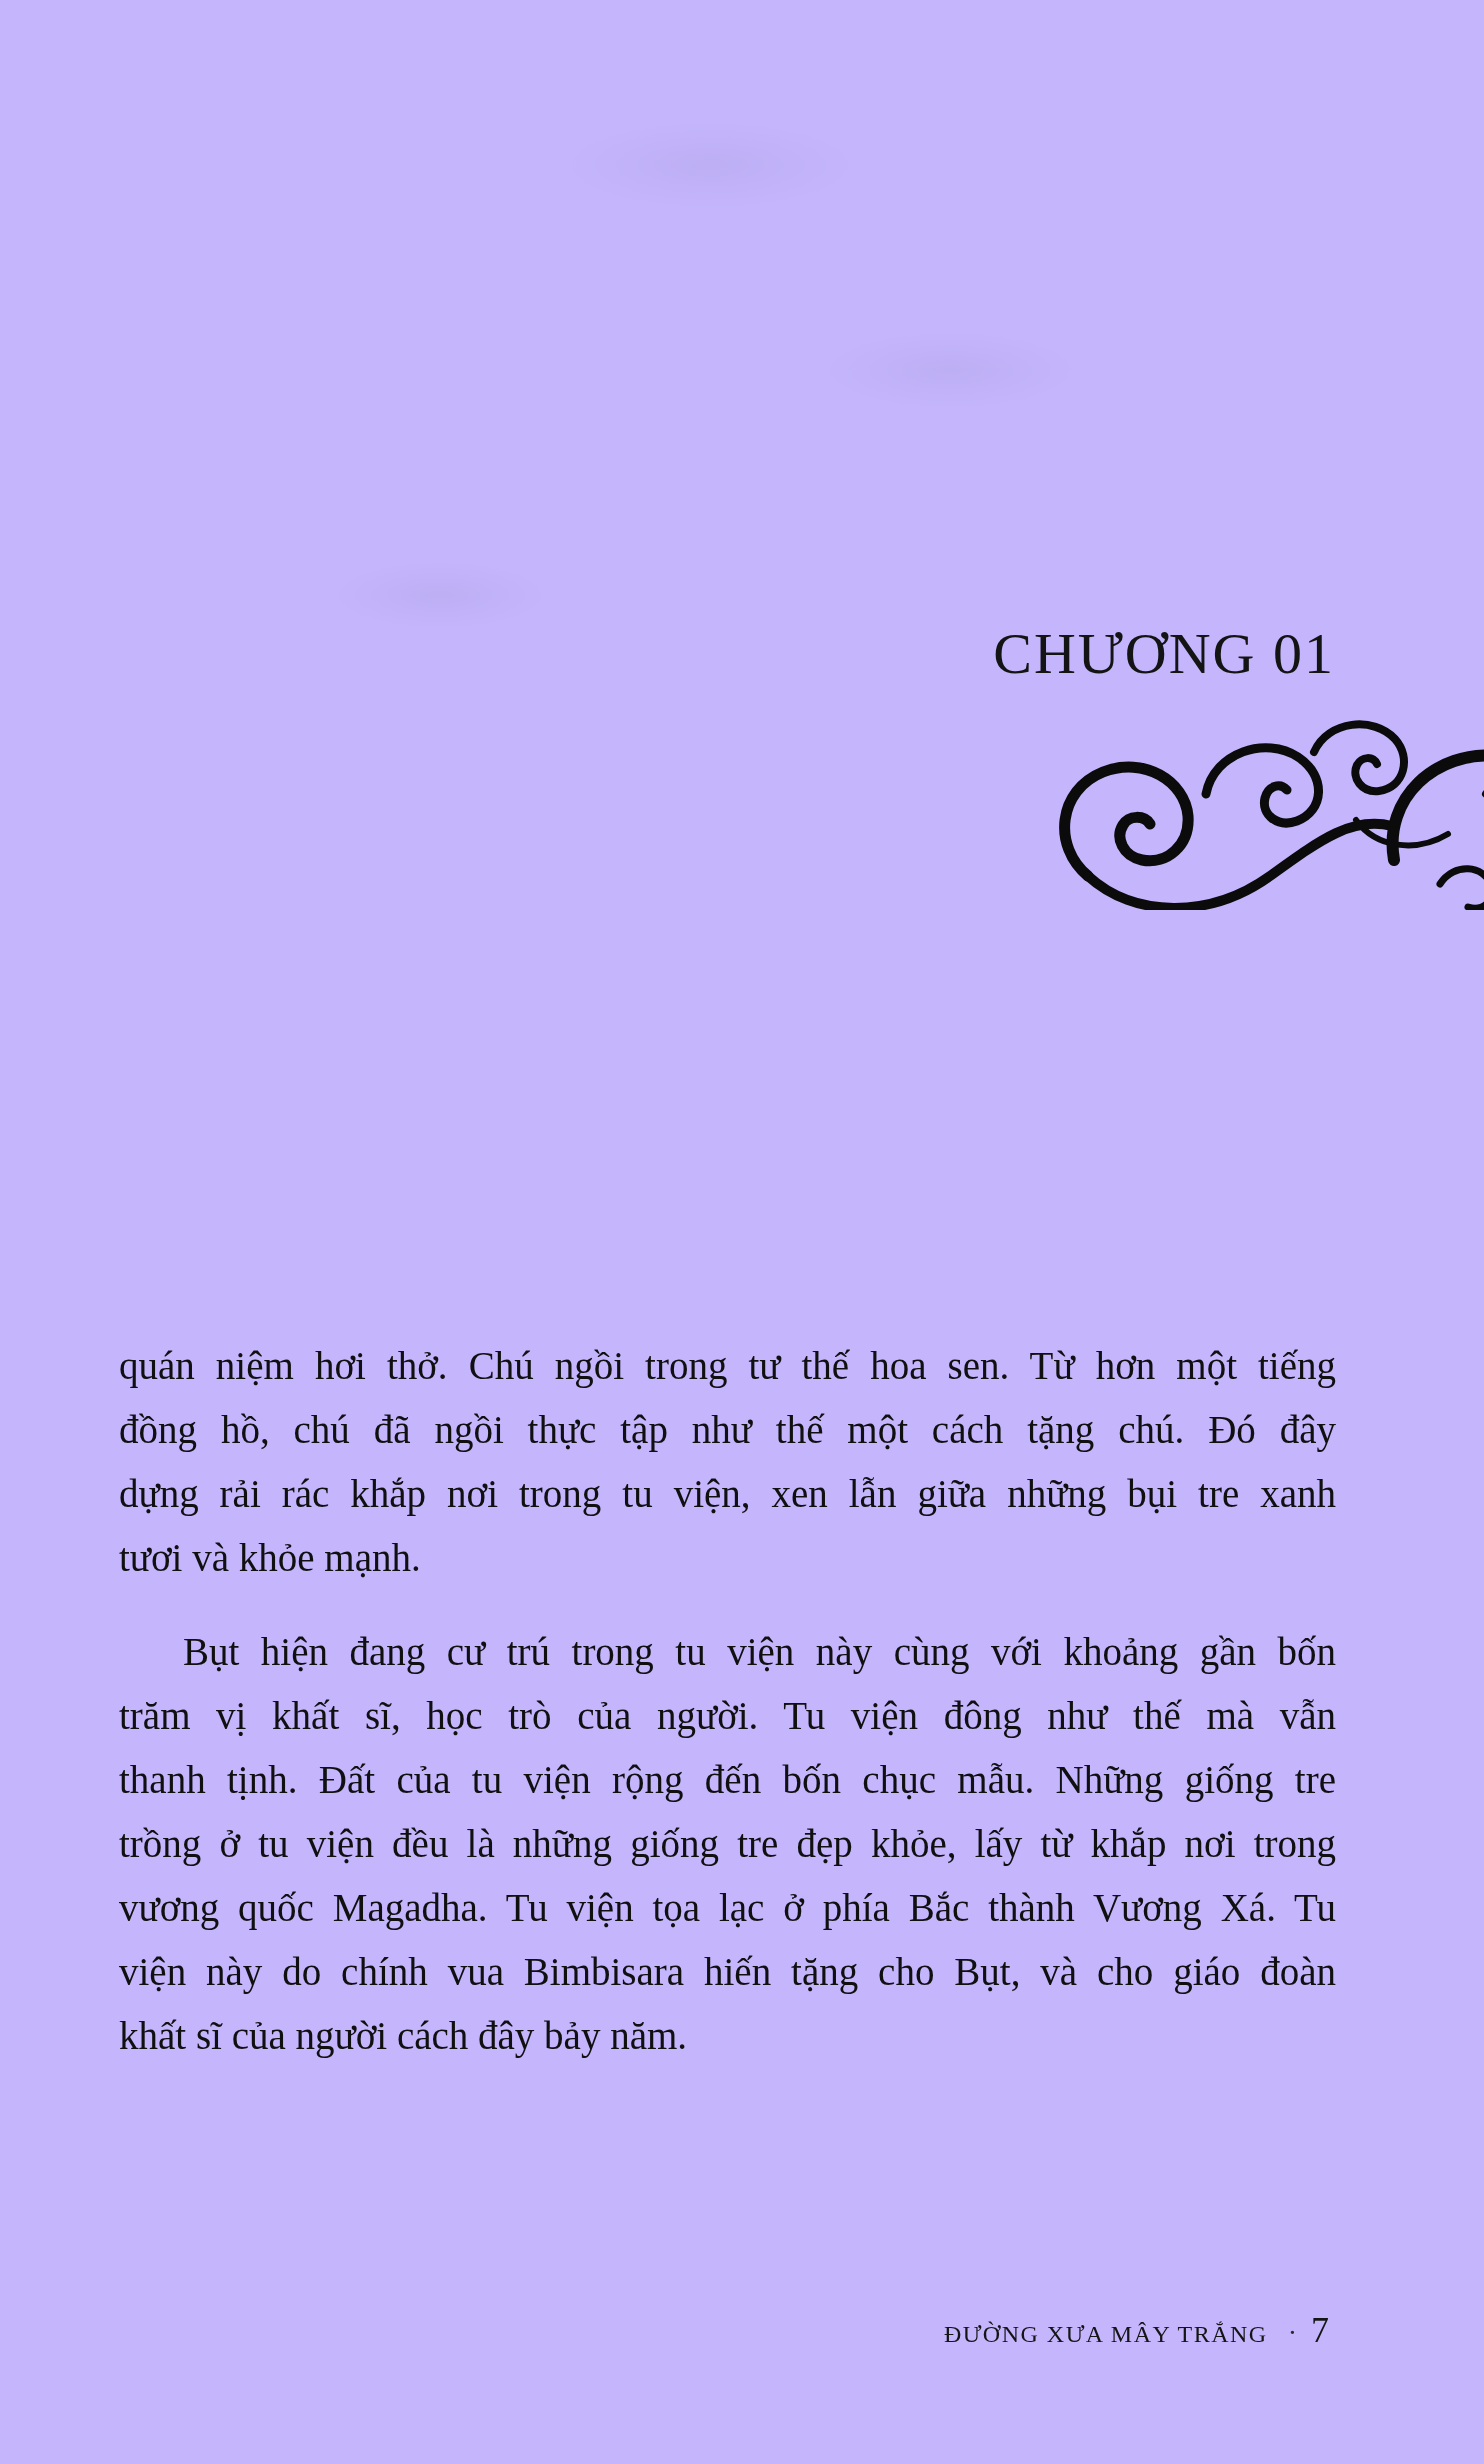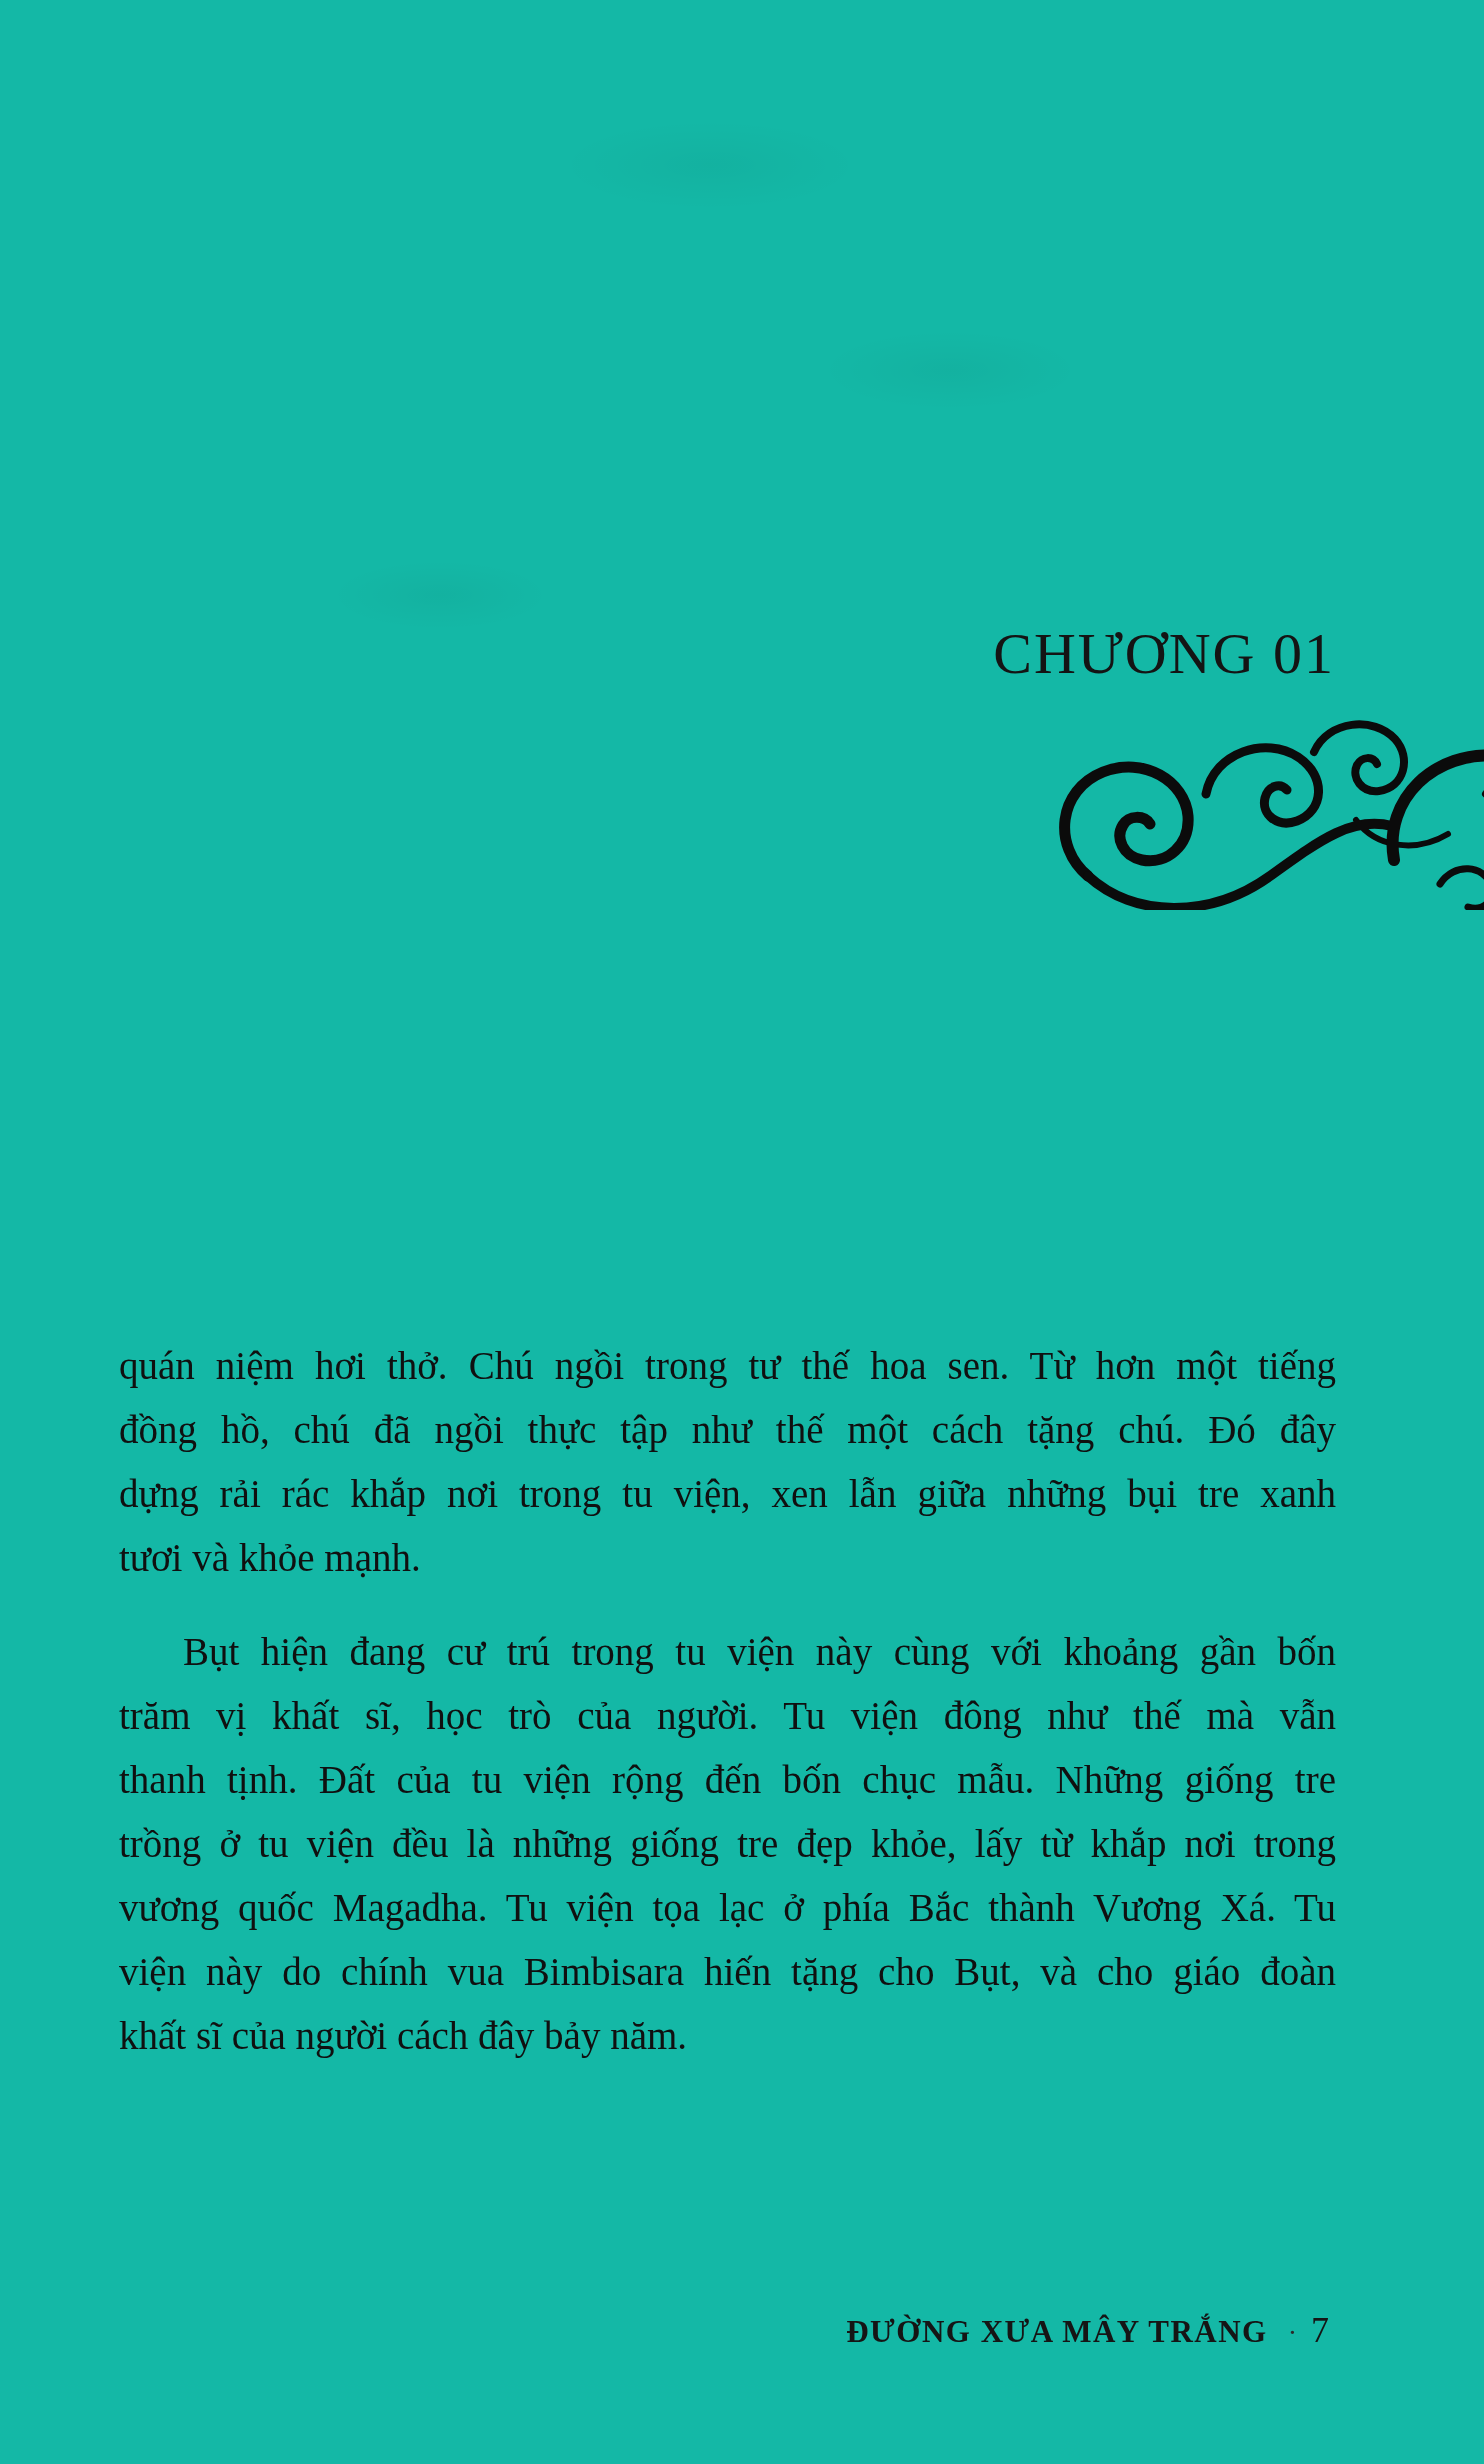--- a/index.html
+++ b/index.html
@@ -4,21 +4,21 @@
 <style>
   html, body {
     margin: 0;
     padding: 0;
     background: #ffffff;
   }
   .page {
     position: relative;
     width: 1484px;
     height: 2464px;
-    background: #14b8a6;
+    background: #c4b5fd;
     overflow: hidden;
     color: #101010;
     font-family: "Liberation Serif", "DejaVu Serif", serif;
   }
   
   .artifact {
     position: absolute;
     border-radius: 50%;
     background: radial-gradient(closest-side, rgba(0,0,0,0.035), rgba(0,0,0,0));
     pointer-events: none;
@@ -72,22 +72,22 @@
   .line.indent { text-indent: 64px; }
   .footer {
     position: absolute;
     top: 2308px;
     right: 155px;
     line-height: 44px;
     white-space: nowrap;
     color: #151515;
   }
   .footer .running-title {
-    font-weight: bold;
-    font-size: 31px;
+    font-weight: normal;
+    font-size: 24px;
     letter-spacing: 1.5px;
   }
   .footer .sep {
     font-size: 28px;
     padding: 0 14px 0 20px;
     color: #2a2a2a;
   }
   .footer .pagenum {
     font-size: 36px;
   }

